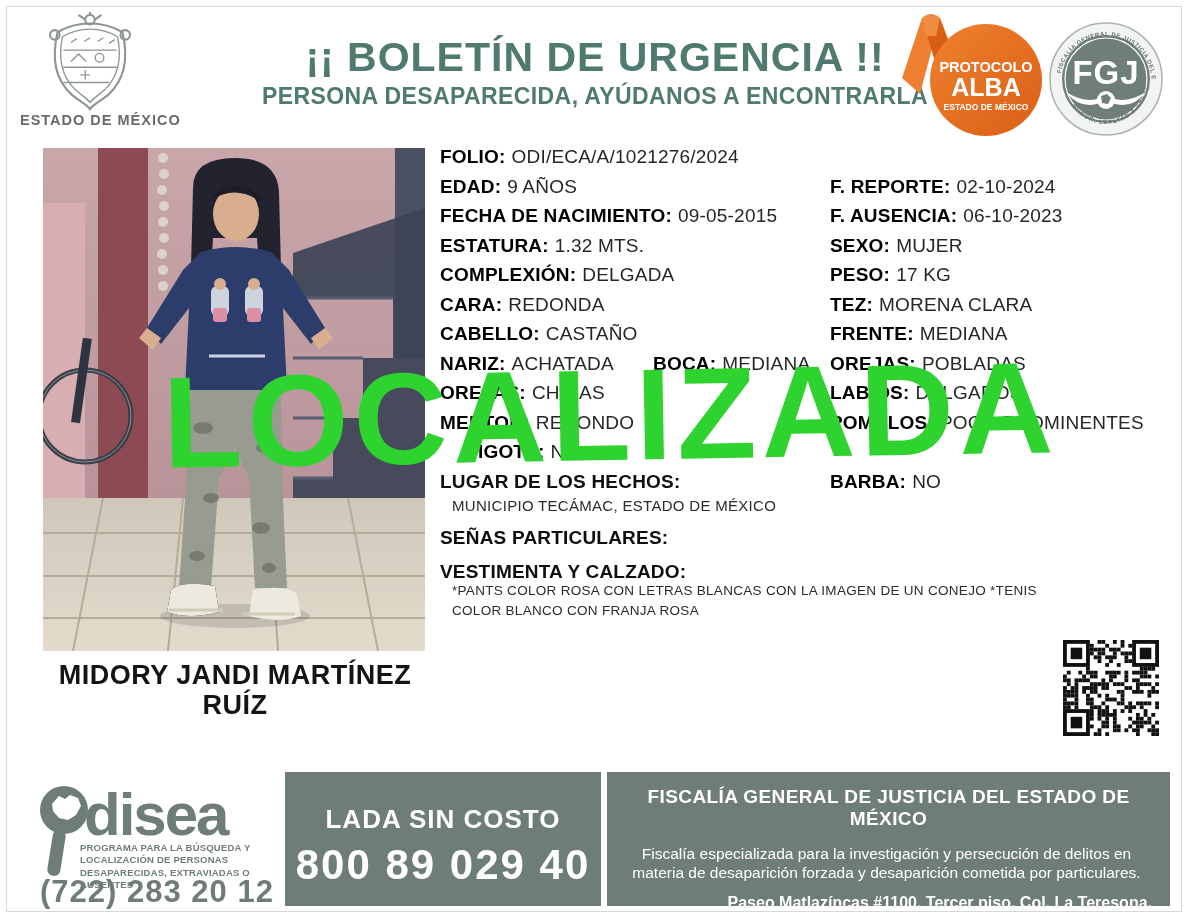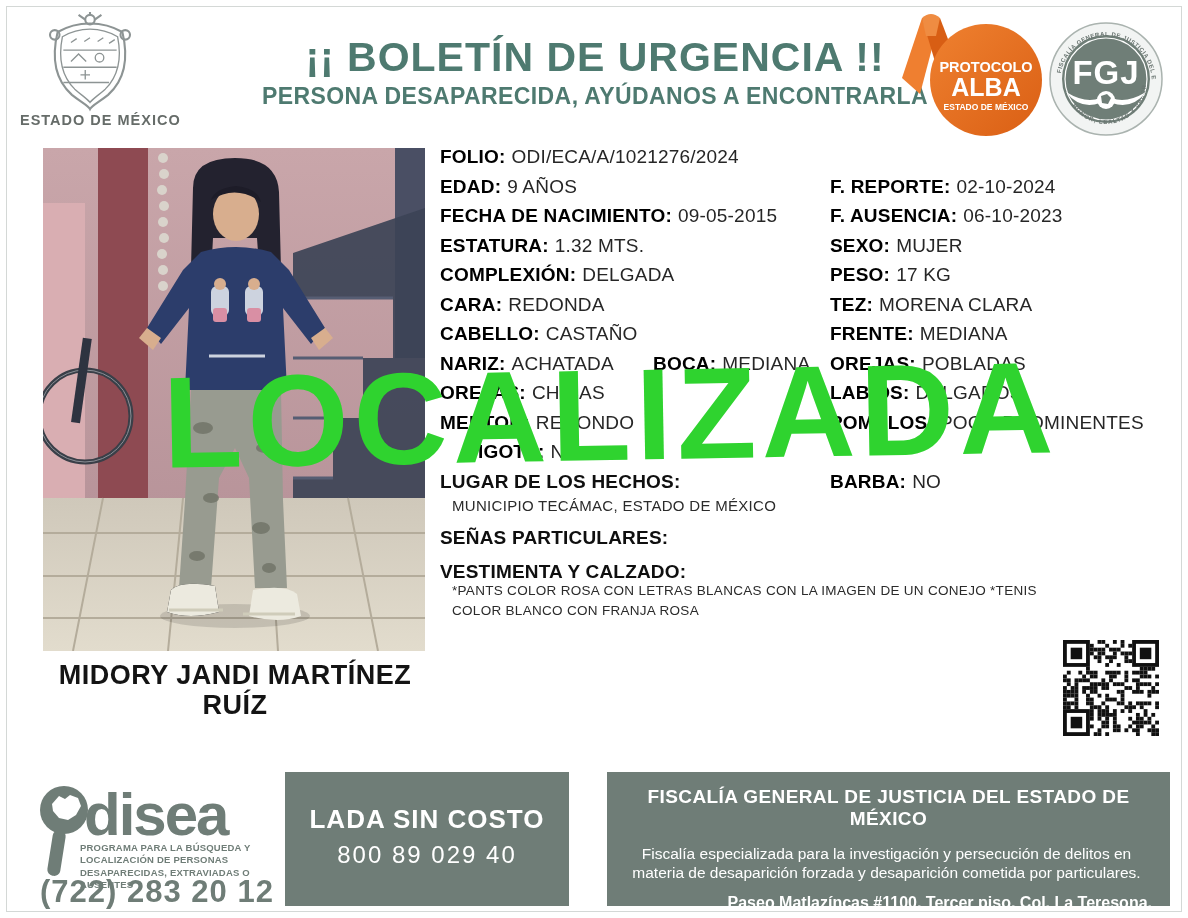--- a/index.html
+++ b/index.html
@@ -34,23 +34,23 @@
 
   
   .watermark{position:absolute;left:163px;top:350px;z-index:40;font-size:130px;font-weight:800;
        color:#2fd32f;letter-spacing:5px;line-height:1;transform:rotate(-1deg);white-space:nowrap;}
 
   
   .qr{position:absolute;left:1063px;top:640px;width:96px;height:96px;background:#fff;}
 
   
   .footer-graybox{position:absolute;background:#6f7d77;}
-  .lada-box{left:285px;top:772px;width:284px;height:134px;text-align:center;color:#fff;}
+  .lada-box{left:285px;top:772px;width:316px;height:134px;text-align:center;color:#fff;}
   .lada-label{font-size:26px;font-weight:800;letter-spacing:1px;margin-top:32px;}
-  .lada-number{font-size:24px;font-weight:400;letter-spacing:2px;margin-top:6px;}
+  .lada-number{font-size:42px;font-weight:700;letter-spacing:2px;margin-top:6px;}
   .fisc-box{left:607px;top:772px;width:563px;height:134px;color:#fff;}
   .fisc-title{font-size:19px;font-weight:800;letter-spacing:.4px;text-align:center;margin-top:14px;}
   .fisc-desc{font-size:15.5px;color:#ffffff;text-align:center;margin:14px 14px 0 10px;line-height:1.25;}
   .fisc-addr{font-size:16px;font-weight:800;text-align:right;margin:10px 18px 0 0;line-height:1.25;}
 
   .odisea{position:absolute;left:36px;top:778px;width:245px;height:128px;color:#6f7d77;}
   .odisea-brand{position:absolute;left:48px;top:2px;font-size:60px;font-weight:800;letter-spacing:-2px;color:#6f7d77;}
   .odisea-tag{position:absolute;left:44px;top:64px;width:200px;font-size:9.5px;font-weight:700;
       line-height:1.3;color:#6f7d77;letter-spacing:.2px;}
   .odisea-phone{position:absolute;left:4px;top:96px;font-size:31px;font-weight:800;color:#6f7d77;letter-spacing:1px;white-space:nowrap;}

